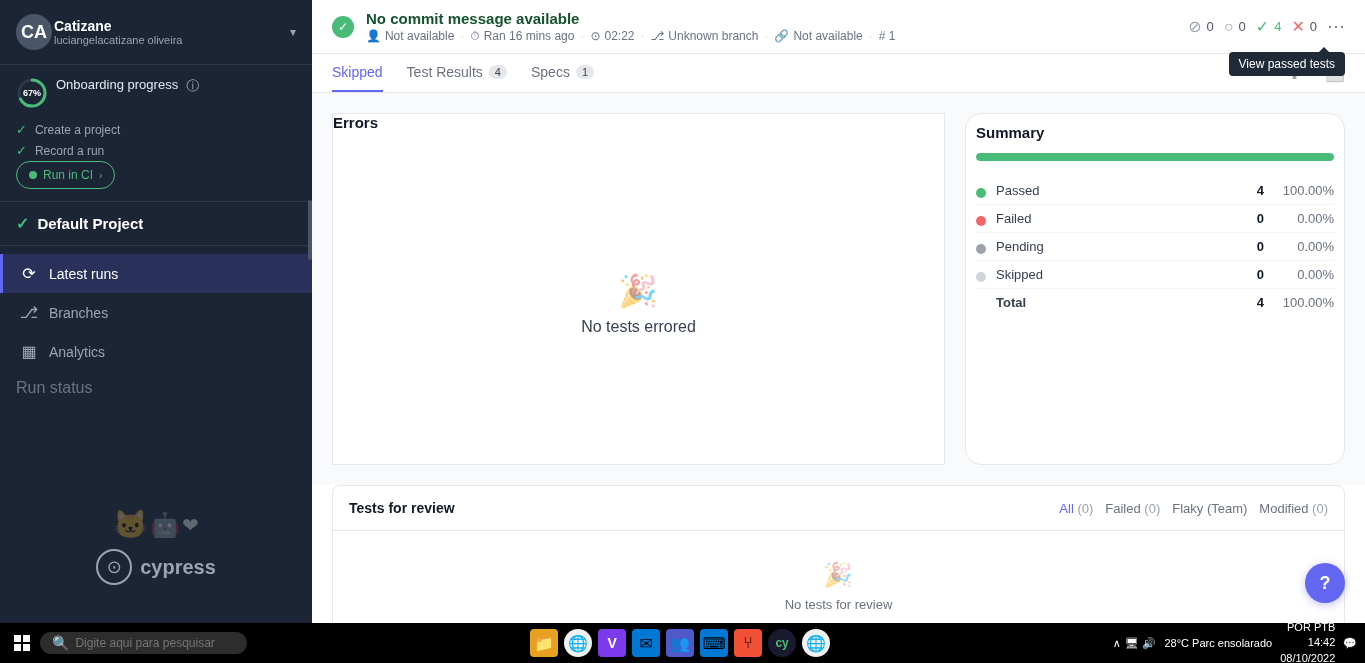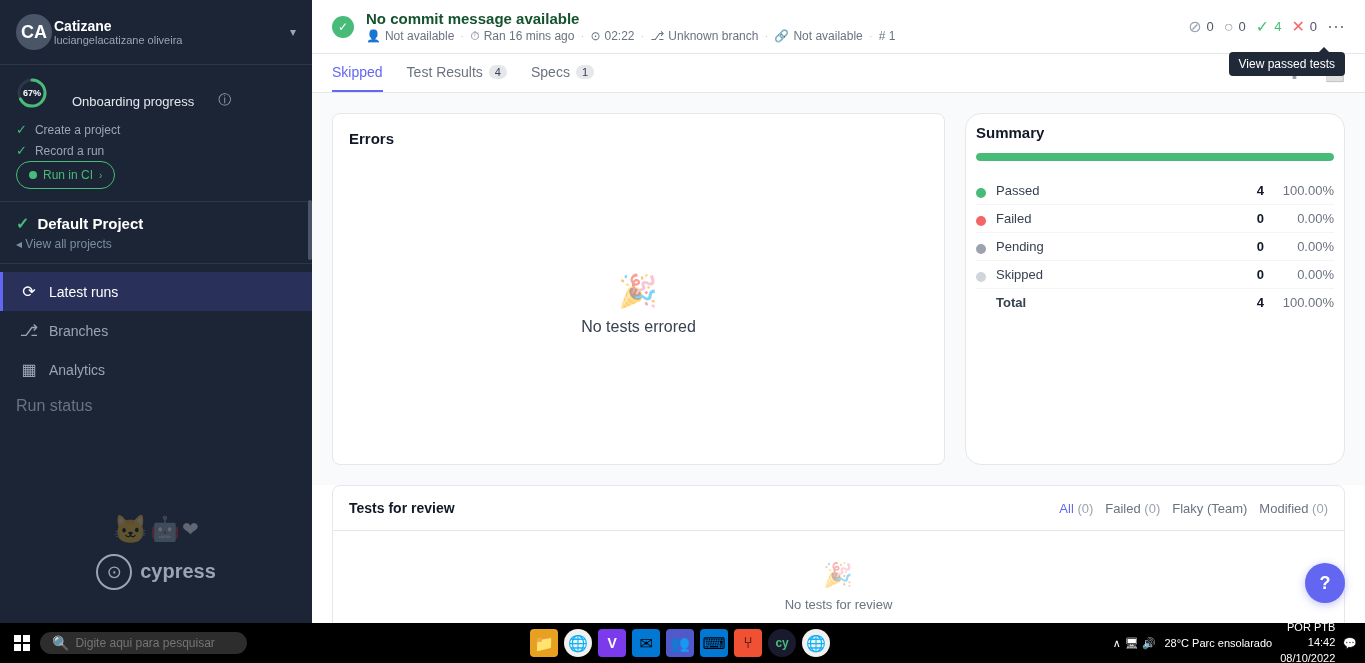--- a/index.html
+++ b/index.html
@@ -63,22 +63,22 @@
     }
 
     .onboarding {
       padding: 12px 16px;
       border-top: 1px solid #2d3748;
       border-bottom: 1px solid #2d3748;
     }
 
     .onboarding-header {
       display: flex;
-      align-items: flex-end;
-      gap: 24px;
+      align-items: flex-start;
+      gap: 8px;
       margin-bottom: 10px;
     }
 
     .progress-ring {
       width: 32px;
       height: 32px;
       position: relative;
       flex-shrink: 0;
     }
 
@@ -408,22 +408,21 @@
       overflow: hidden;
       padding: 20px;
       gap: 20px;
     }
 
     
     .errors-panel {
       flex: 1;
       background: #fff;
       border: 1px solid #e5e7eb;
-      border-radius: 8px;
-      padding: 16px;
+      border-radius: 0;
       display: flex;
       flex-direction: column;
     }
 
     .panel-title {
       font-size: 15px;
       font-weight: 600;
       color: #111827;
       margin-bottom: 12px;
     }
@@ -721,21 +720,20 @@
       <span>Run in CI</span>
       <span style="font-size:10px;">›</span>
     </button>
   </div>
 
   <div class="project-section">
     <div class="project-name">
       <span class="project-name-check">✓</span>
       <span>Default Project</span>
     </div>
-    <div class="view-all-projects">◂ View all projects</div>
   </div>
 
   <div class="nav-items">
     <div class="nav-item active">
       <span class="nav-item-icon">⟳</span>
       <span>Latest runs</span>
     </div>
     <div class="nav-item">
       <span class="nav-item-icon">⎇</span>
       <span>Branches</span>

